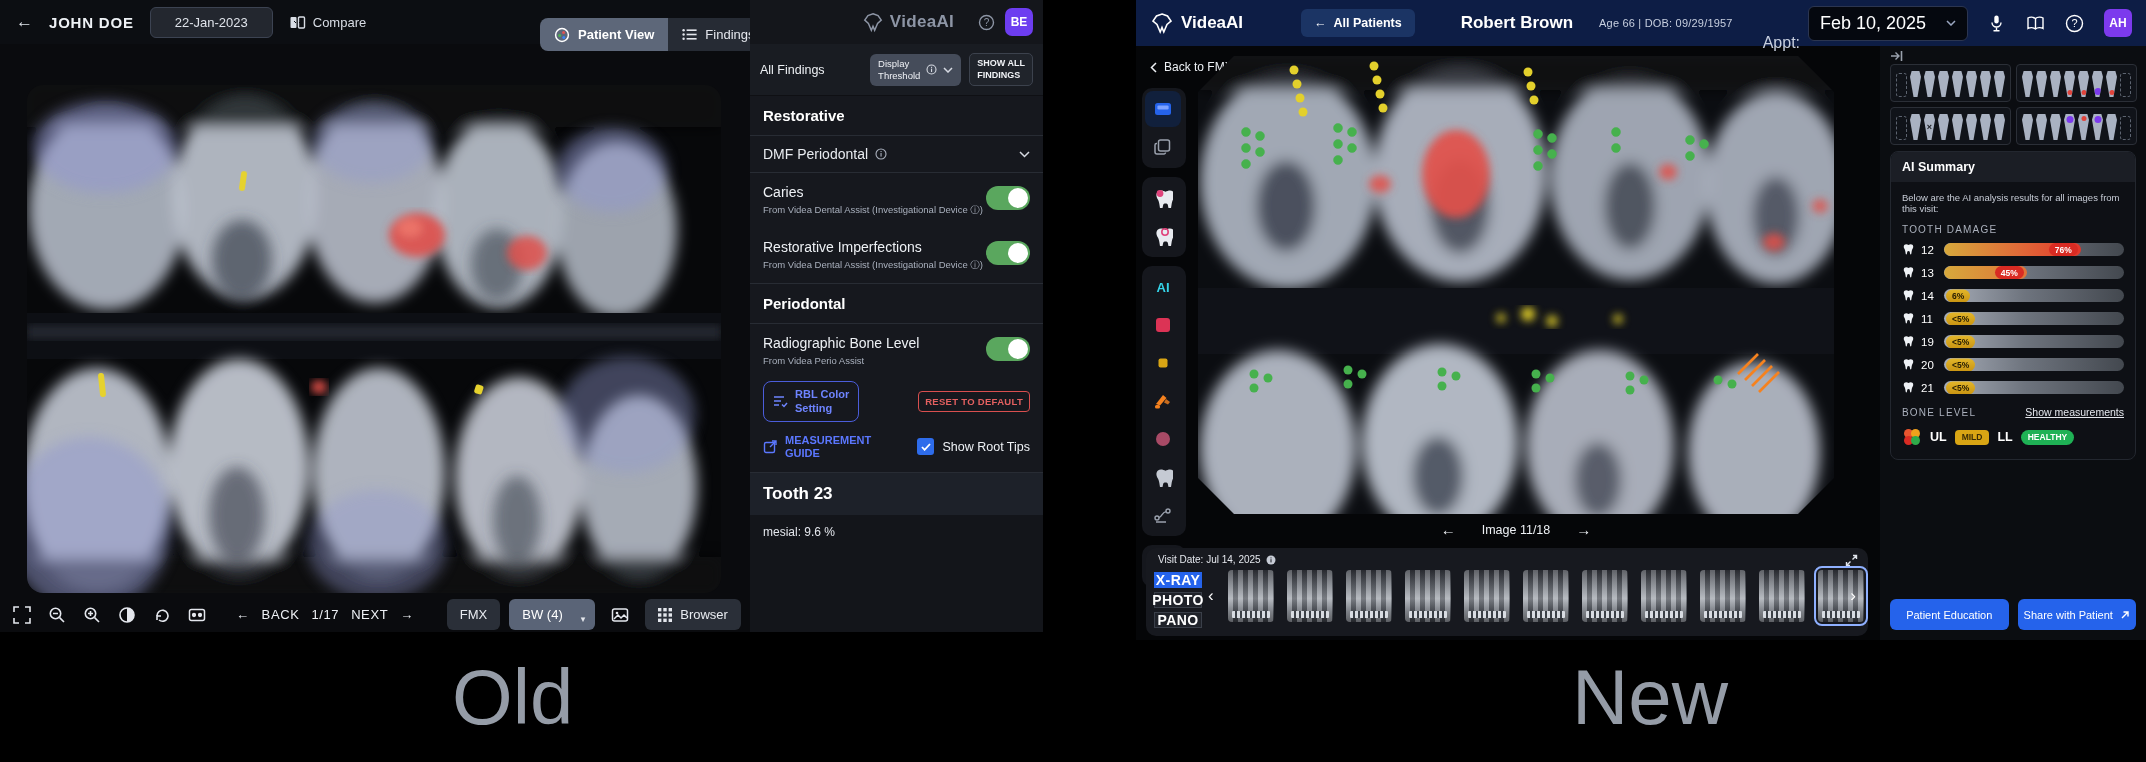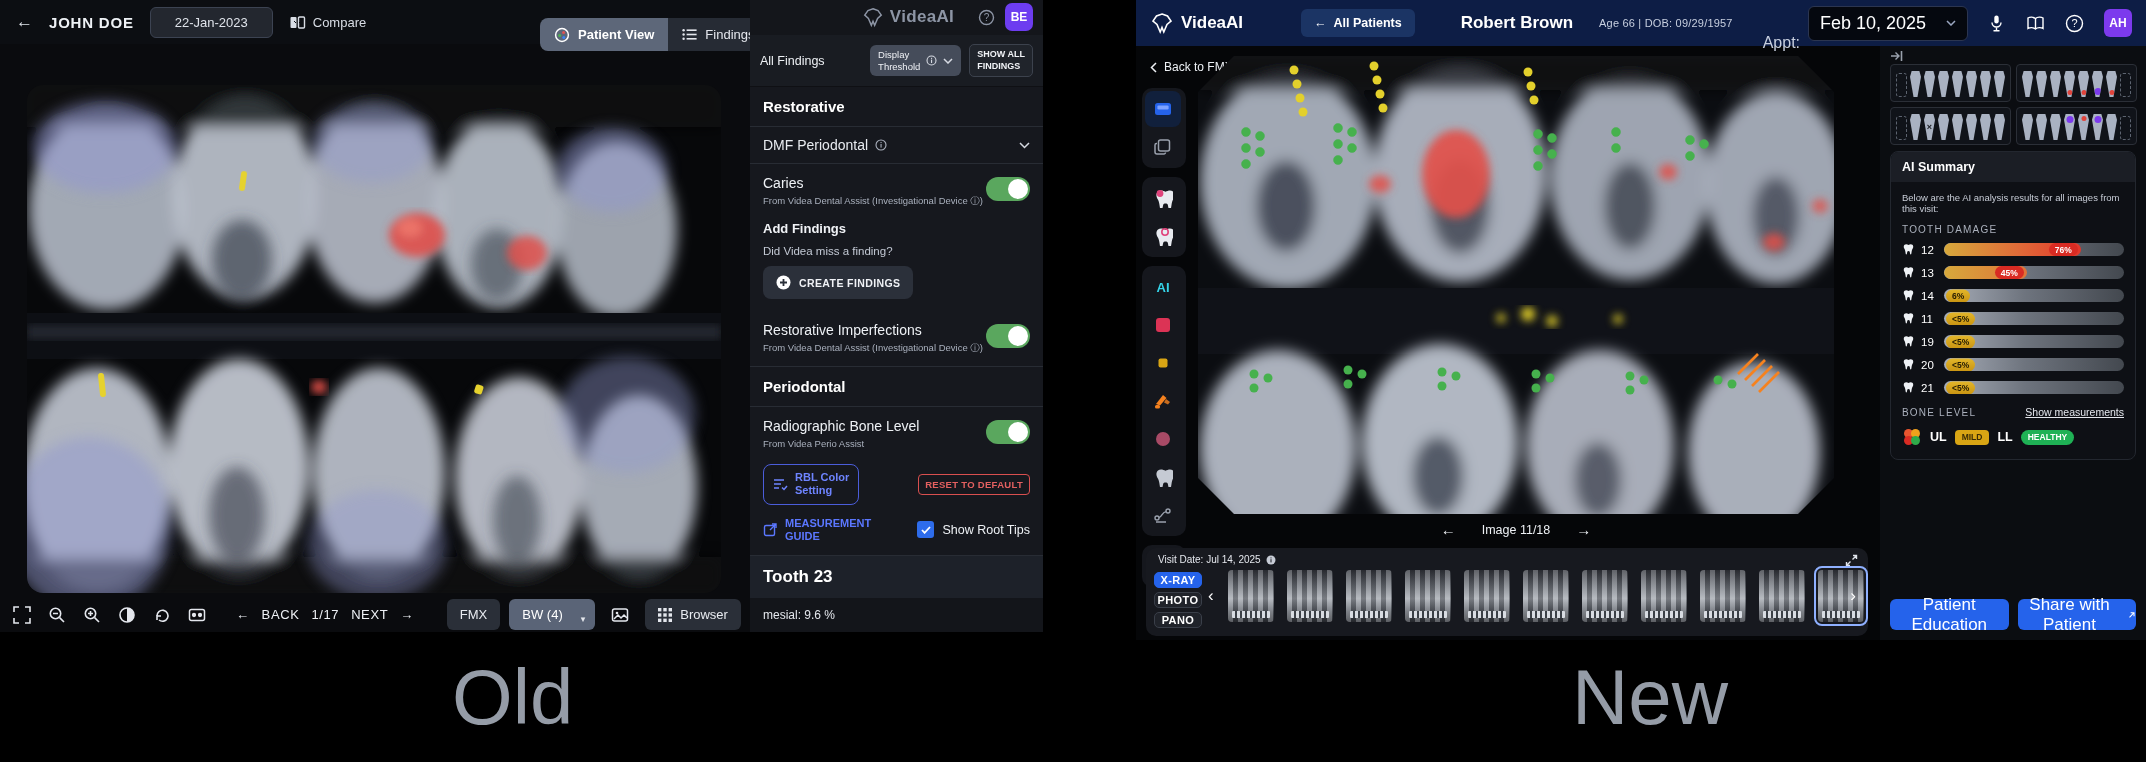--- a/index.html
+++ b/index.html
@@ -102,22 +102,22 @@
   .new-canvas { position:absolute; left:62px; top:56px; width:636px; height:458px; }
 
   .image-nav { position:absolute; left:62px; top:521px; width:636px; display:flex; align-items:center;
                justify-content:center; gap:26px; font-size:12.5px; color:#eef1f5; }
   .image-nav .arr { font-size:15px; }
 
   .film-panel { position:absolute; left:10px; top:548px; width:722px; height:88px; background:#17191f; border-radius:10px; }
   .visit-date { position:absolute; left:12px; top:6px; font-size:10px; color:#e4e7ed; display:flex; gap:5px; align-items:center; }
   .film-expand { position:absolute; right:10px; top:6px; }
   .film-tabs { position:absolute; left:8px; top:24px; display:flex; flex-direction:column; gap:4px; }
-  .film-tab { width:48px; height:16px; border-radius:5px; background:#20232a; border:1px solid #3a3f49;
-              color:#fff; font-size:11px; font-weight:bold; display:flex; align-items:center; justify-content:center; letter-spacing:.4px; }
+  .film-tab { width:48px; height:16px; border-radius:0; background:#20232a; border:1px solid #3a3f49;
+              color:#fff; font-size:14px; font-weight:bold; display:flex; align-items:center; justify-content:center; letter-spacing:.4px; }
   .film-tab.active { background:#2563eb; border-color:#2563eb; }
   .film-chevron { position:absolute; top:38px; font-size:17px; color:#fff; }
   .film-chevron.left { left:62px; } .film-chevron.right { right:12px; }
   .film-thumbs { position:absolute; left:82px; right:34px; top:16px; bottom:8px; display:flex; gap:13px; align-items:center; }
   .thumb { width:46px; height:52px; border-radius:4px; position:relative; overflow:hidden; flex:none;
            background:linear-gradient(180deg,#34373e 0%,#71767e 30%,#a3a8b0 55%,#595e66 80%,#303339 100%); }
   .thumb::before { content:""; position:absolute; inset:0;
            background:repeating-linear-gradient(90deg, rgba(255,255,255,.22) 0 5px, rgba(10,10,12,.28) 5px 10px); }
   .thumb::after { content:""; position:absolute; left:4px; right:4px; bottom:4px; height:7px; border-radius:1px;
            background:repeating-linear-gradient(90deg,#d8dce2 0 3px,#3a3f46 3px 5px); }
@@ -160,21 +160,21 @@
   .bone-head { display:flex; align-items:center; justify-content:space-between; margin:12px 0 9px; }
   .bone-title { font-size:10px; letter-spacing:1.2px; color:#aab0bc; }
   .show-meas { font-size:10.5px; color:#e4e7ed; text-decoration:underline; }
   .bone-row { display:flex; align-items:center; gap:8px; }
   .bone-lbl { font-size:12.5px; font-weight:bold; color:#fff; }
   .badge { font-size:8.5px; font-weight:bold; padding:2.5px 7px; border-radius:4px; }
   .badge.mild { background:#d9a514; color:#3a2c05; }
   .badge.healthy { background:#1fb155; color:#fff; border-radius:9px; }
   .panel-actions { position:absolute; left:10px; right:10px; bottom:10px; display:flex; gap:9px; justify-content:center; }
   .blue-btn { flex:1; height:31px; background:#2563eb; border:none; border-radius:6px; color:#fff;
-              font-size:17px; display:flex; align-items:center; justify-content:center; gap:7px; font-family:inherit; }
+              font-size:11px; display:flex; align-items:center; justify-content:center; gap:7px; font-family:inherit; }
 
   .caption { position:absolute; top:652px; font-size:78px; color:#959ca7; }
   .caption.old { left:452px; } .caption.new { left:1572px; }
 
   svg { display:block; }
 </style>
 </head>
 <body>
 
 <svg width="0" height="0" style="position:absolute">
@@ -435,31 +435,20 @@
       </div>
 
       <div class="finding-block">
         <div class="finding-txt">
           <div class="finding-label">Caries</div>
           <div class="finding-src">From Videa Dental Assist (Investigational Device ⓘ)</div>
         </div>
         <span class="toggle"></span>
       </div>
 
-      <div class="add-findings">
-        <div class="af-title">Add Findings</div>
-        <div class="af-q">Did Videa miss a finding?</div>
-        <button class="create-btn">
-          <svg width="15" height="15" viewBox="0 0 15 15">
-              <circle cx="7.5" cy="7.5" r="7" fill="#fff"></circle>
-              <path d="M7.5,4 V11 M4,7.5 H11" stroke="#2b303a" stroke-width="1.8"></path>
-            </svg>
-          <span>CREATE FINDINGS</span>
-        </button>
-      </div>
 
       <div class="finding-block" style="border-bottom:1px solid #282c34;">
         <div class="finding-txt">
           <div class="finding-label">Restorative Imperfections</div>
           <div class="finding-src">From Videa Dental Assist (Investigational Device ⓘ)</div>
         </div>
         <span class="toggle"></span>
       </div>
 
       <div class="op-section-title">Periodontal</div>

